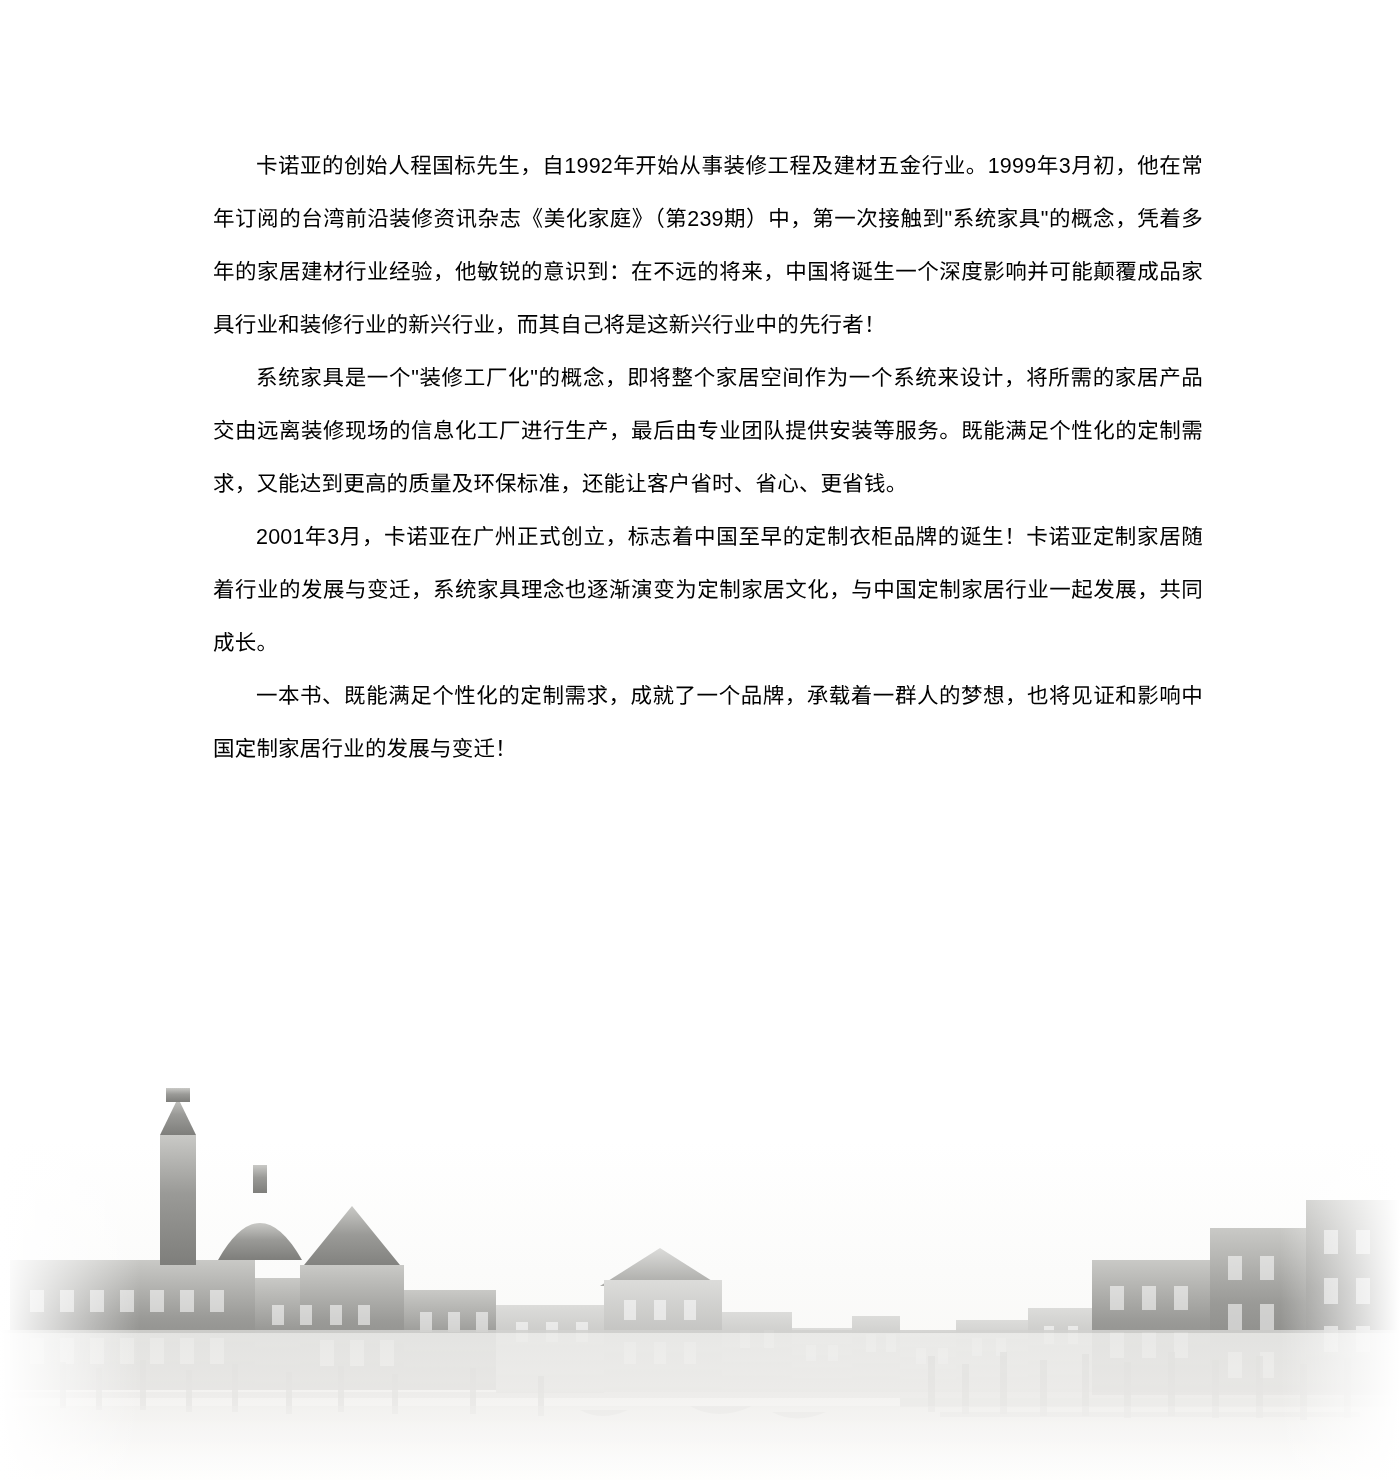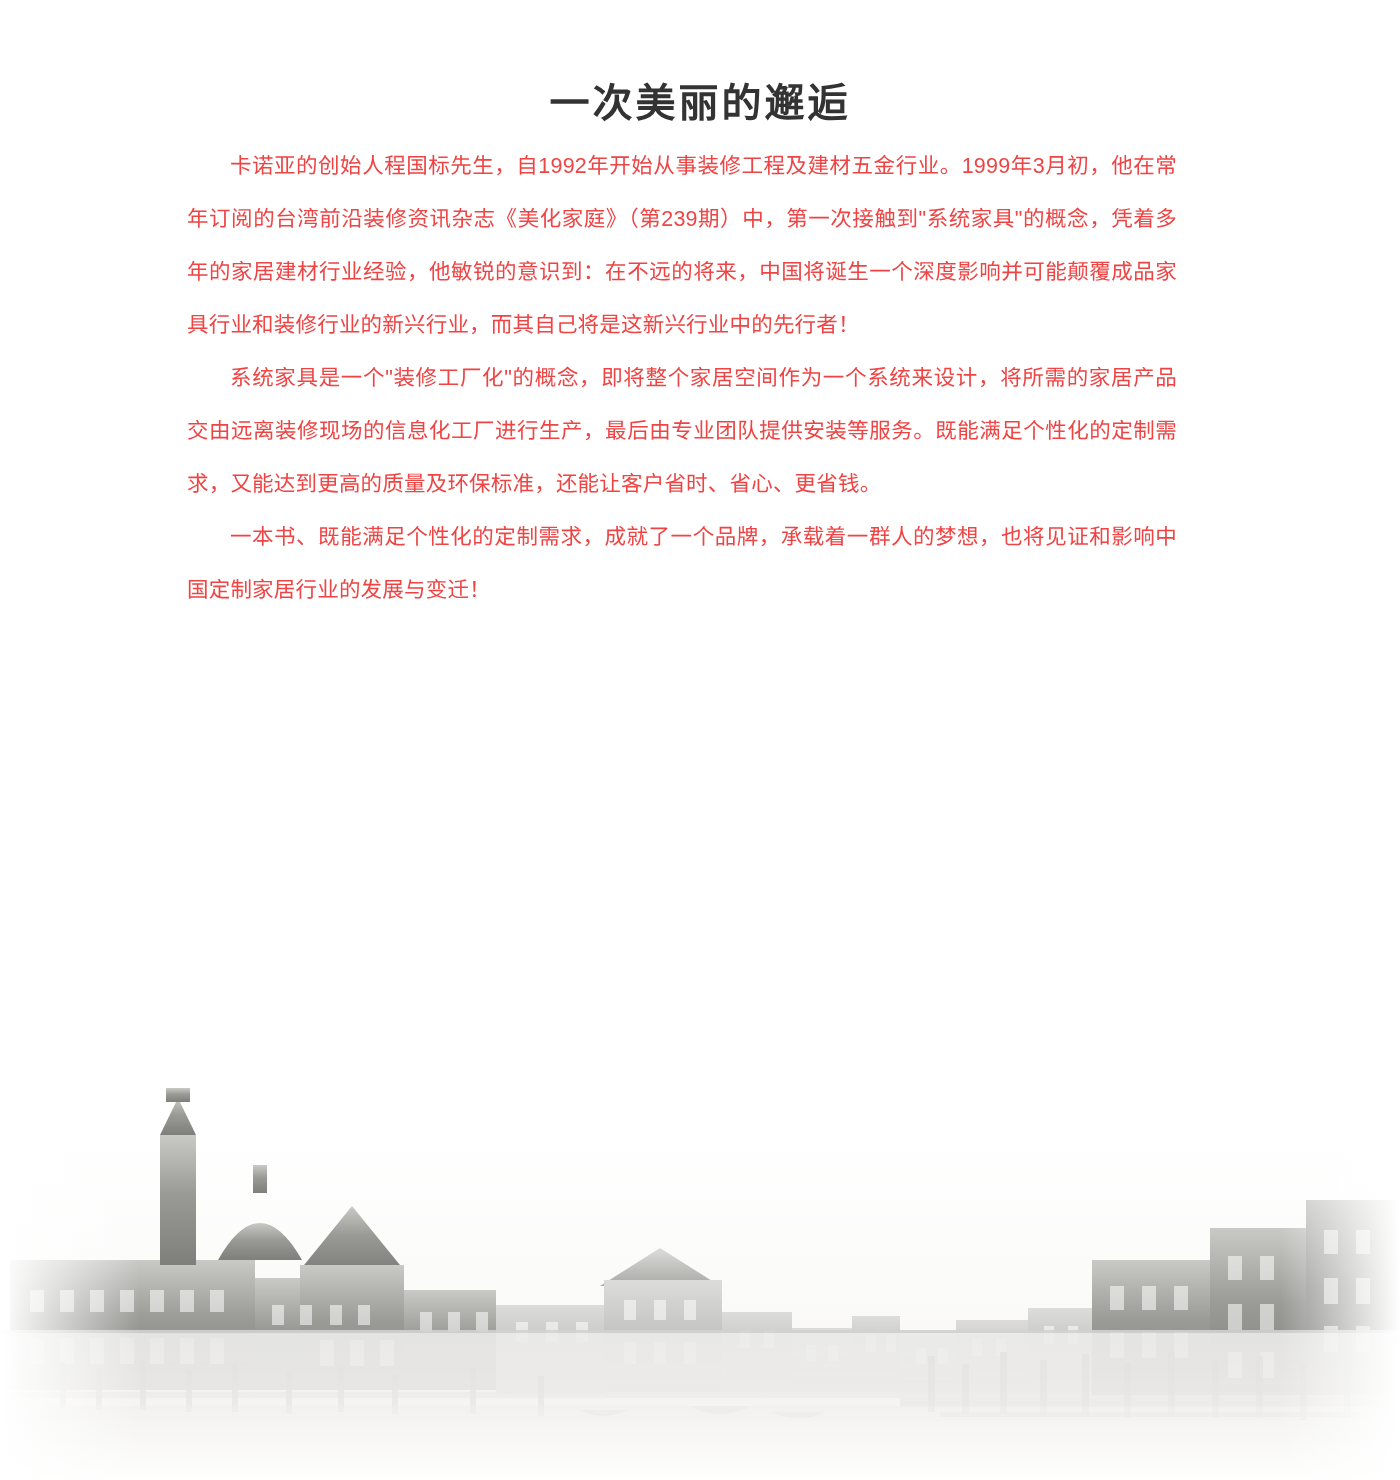--- a/index.html
+++ b/index.html
@@ -32,25 +32,25 @@
     font-size: 40px;
     font-weight: bold;
     letter-spacing: 3px;
     color: #333333;
     line-height: 1.2;
   }
 
   .article-body {
     position: absolute;
     top: 140px;
-    left: 187px;
+    left: 213px;
     width: 990px;
     font-size: 21.5px;
     line-height: 53px;
-    color: #ef4444;
+    color: #000000;
     letter-spacing: 0.2px;
     text-align: justify;
   }
 
   .article-body p {
     margin: 0 0 0 0;
     text-indent: 2em;
   }
 
   
@@ -113,25 +113,25 @@
     bottom: 0;
     width: 1400px;
     height: 520px;
   }
 </style>
 </head>
 <body>
 
 <div class="page">
 
-  <h1 class="article-title">一次美丽的邂逅</h1>
 
   <div class="article-body">
     <p>卡诺亚的创始人程国标先生，自1992年开始从事装修工程及建材五金行业。1999年3月初，他在常年订阅的台湾前沿装修资讯杂志《美化家庭》（第239期）中，第一次接触到"系统家具"的概念，凭着多年的家居建材行业经验，他敏锐的意识到：在不远的将来，中国将诞生一个深度影响并可能颠覆成品家具行业和装修行业的新兴行业，而其自己将是这新兴行业中的先行者！</p>
     <p>系统家具是一个"装修工厂化"的概念，即将整个家居空间作为一个系统来设计，将所需的家居产品交由远离装修现场的信息化工厂进行生产，最后由专业团队提供安装等服务。既能满足个性化的定制需求，又能达到更高的质量及环保标准，还能让客户省时、省心、更省钱。</p>
+    <p>2001年3月，卡诺亚在广州正式创立，标志着中国至早的定制衣柜品牌的诞生！卡诺亚定制家居随着行业的发展与变迁，系统家具理念也逐渐演变为定制家居文化，与中国定制家居行业一起发展，共同成长。</p>
     <p>一本书、既能满足个性化的定制需求，成就了一个品牌，承载着一群人的梦想，也将见证和影响中国定制家居行业的发展与变迁！</p>
   </div>
 
   <div class="scene">
     <div class="scene-sky"></div>
 
     <svg viewBox="0 0 1400 520" preserveAspectRatio="none" aria-hidden="true">
       <defs>
         <linearGradient id="inkFade" x1="0" y1="0" x2="0" y2="1">
           <stop offset="0%" stop-color="#c9c9c6"></stop>

